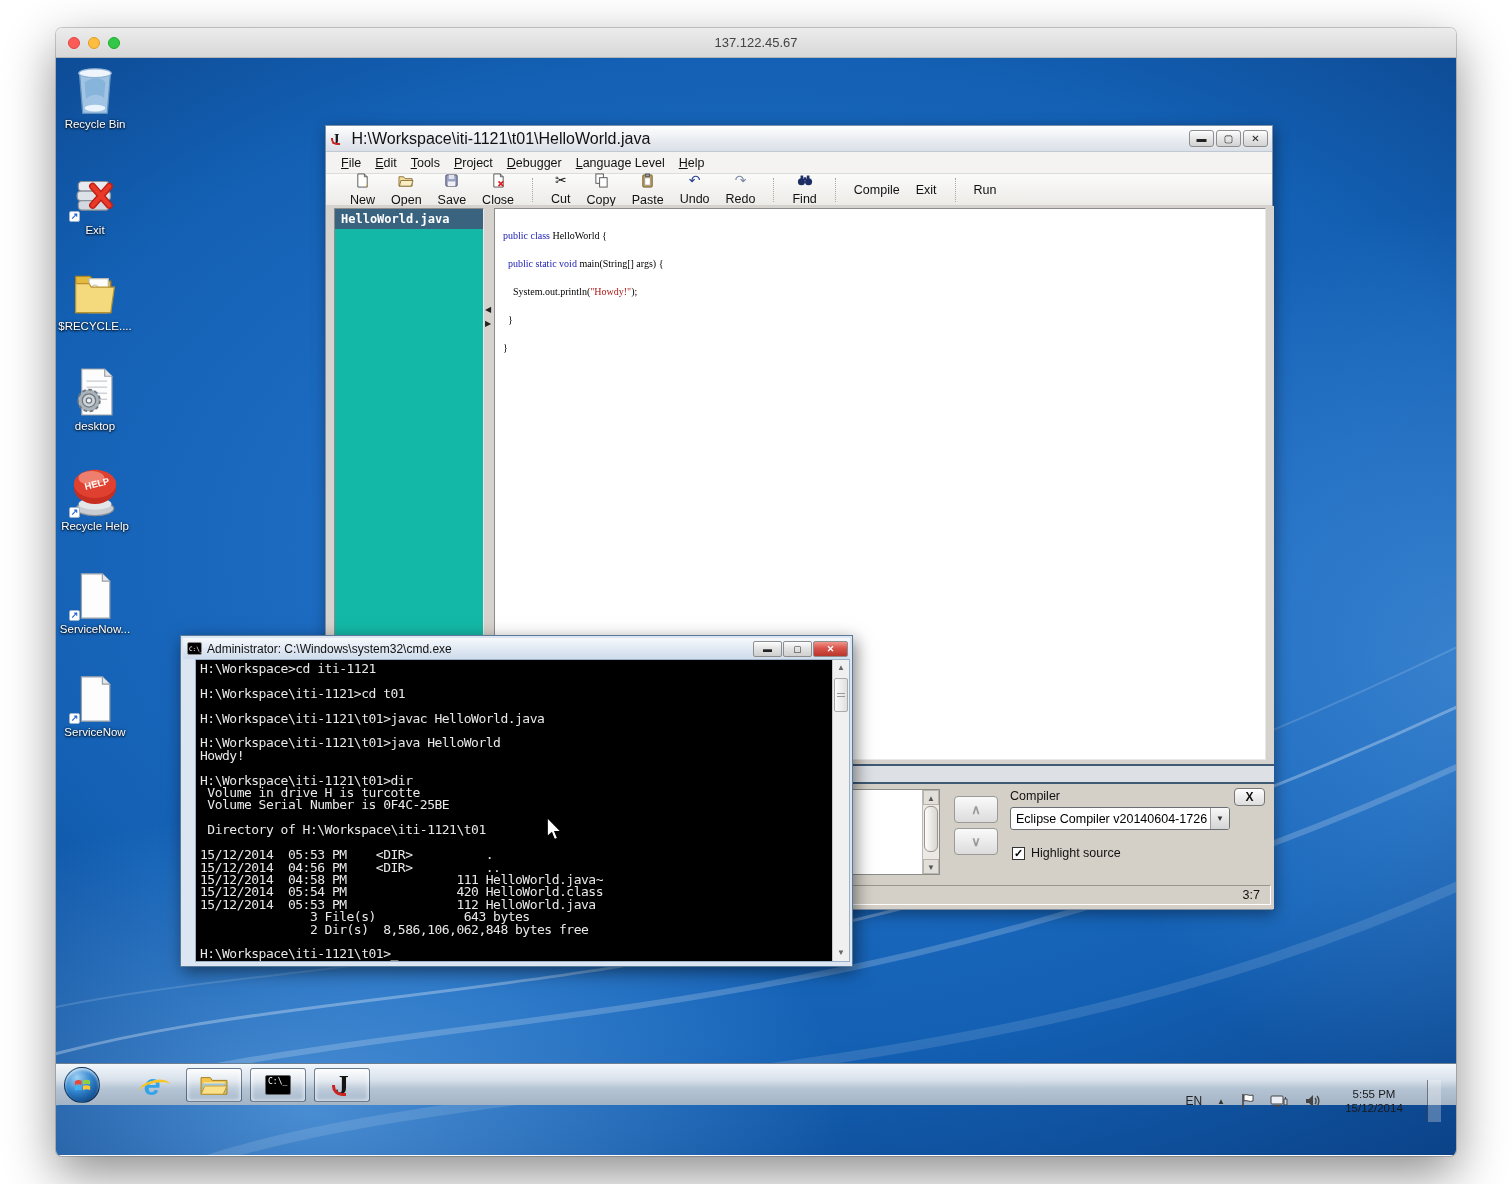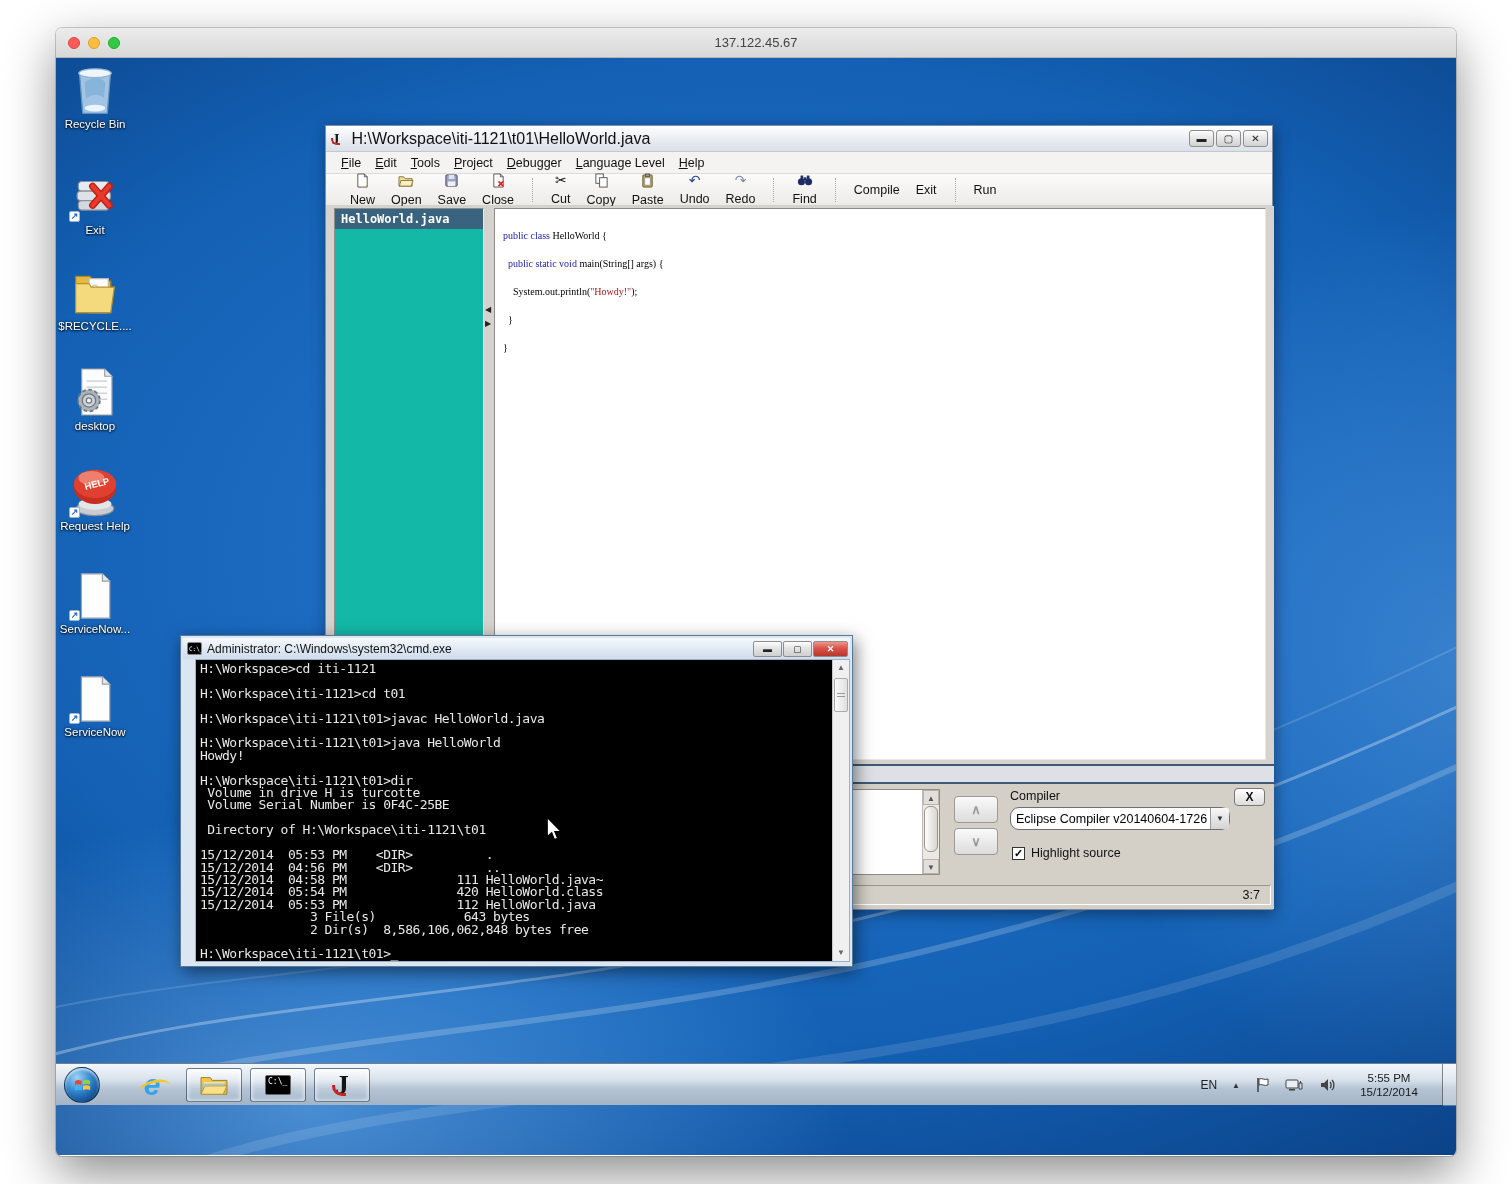--- a/index.html
+++ b/index.html
@@ -78,21 +78,21 @@
   .out-scroll { position:absolute; right:0; top:0; width:17px; height:100%; background:#ece9e4; border-left:1px solid #bbb; }
   .out-scroll .arr { height:15px; text-align:center; font-size:8px; color:#555; line-height:15px; background:#e2dfda; border:1px solid #b8b4ac; }
   .out-scroll .arr.dn { position:absolute; bottom:0; width:100%; }
   .out-scroll .thumb { position:absolute; top:16px; left:1px; width:14px; height:46px; background:linear-gradient(90deg,#fdfdfd,#d8d5cf);
     border:1px solid #9a968e; border-radius:6px; }
   .chev-btn { position:absolute; left:628px; width:44px; height:27px; background:linear-gradient(#fafafa,#dcdcdc);
     border:1px solid #9a9a9a; border-radius:4px; color:#9a9a9a; font-size:13px; font-weight:bold;
     display:flex; align-items:center; justify-content:center; }
   .compiler-lbl { position:absolute; left:684px; top:5px; font-size:12.5px; color:#111; }
   .dropdown { position:absolute; left:684px; top:23px; width:220px; height:23px; background:#fff;
-    border:1px solid #6a6f75; border-radius:9px; display:flex; align-items:center; }
+    border:1px solid #6a6f75; border-radius:3px; display:flex; align-items:center; }
   .dropdown .val { flex:1; font-size:12.5px; padding-left:5px; color:#000; white-space:nowrap; overflow:hidden; }
   .dropdown .dd-btn { width:19px; height:21px; background:linear-gradient(#f8f8f8,#d4d4d4); border-left:1px solid #9a9a9a;
     border-radius:0 2px 2px 0; display:flex; align-items:center; justify-content:center; font-size:8px; color:#333; }
   .x-btn { position:absolute; left:908px; top:4px; width:31px; height:18px; background:linear-gradient(#ffffff,#dddddd);
     border:1px solid #777; border-radius:4px; font-size:12px; font-weight:bold; color:#111;
     display:flex; align-items:center; justify-content:center; }
   .hl-row { position:absolute; left:686px; top:62px; display:flex; align-items:center; gap:6px; }
   .checkbox { width:13px; height:13px; background:#fff; border:1.5px solid #333; font-size:11px; line-height:11px;
     color:#000; font-weight:bold; text-align:center; }
   .hl-lbl { font-size:12.5px; color:#111; }
@@ -133,21 +133,21 @@
   .ie-e::after { content:""; position:absolute; left:-5px; top:10px; width:32px; height:14px;
     border-top:3px solid #f9c525; border-radius:50%; transform:rotate(-12deg); }
   .task-btn { position:absolute; top:4px; width:56px; height:34px; border:1px solid rgba(15,35,65,.55); border-radius:3px;
     background:linear-gradient(rgba(255,255,255,.75), rgba(255,255,255,.25) 45%, rgba(160,185,210,.35));
     box-shadow:inset 0 0 5px rgba(255,255,255,.9); display:flex; align-items:center; justify-content:center; }
   .tb-cmd-ico { width:26px; height:20px; background:#000; border:1px solid #666; border-radius:2px; color:#fff;
     font-family:"DejaVu Sans Mono", monospace; font-size:8px; line-height:10px; padding:1px 0 0 2px; text-align:left; }
   .tb-j { font-family:"Liberation Serif", serif; font-weight:bold; font-size:27px; color:#141414; position:relative; line-height:26px; }
   .tb-j::after { content:""; position:absolute; left:-3px; bottom:2px; width:11px; height:8px;
     border:3px solid #c22; border-top:none; border-right:none; border-radius:0 0 0 10px; }
-  .tray { position:absolute; right:0; top:0; height:42px; display:flex; align-items:center; gap:15px; padding-right:0; }
+  .tray { position:absolute; right:0; top:16px; height:42px; display:flex; align-items:center; gap:15px; padding-right:15px; }
   .tray-txt { font-size:12px; color:#222; }
   .tray-chev { font-size:8px; color:#333; }
   .clock { text-align:center; font-size:11.5px; color:#1a1a1a; line-height:14px; width:76px; }
   .show-desktop { width:14px; height:42px; background:rgba(255,255,255,.28); border-left:1px solid rgba(0,0,0,.45); }
 
   .cursor { position:absolute; left:489px; top:758px; z-index:50; pointer-events:none; }
 </style>
 </head>
 <body>
 
@@ -231,21 +231,21 @@
           <svg width="52" height="54" viewBox="0 0 44 46">
         <ellipse cx="22" cy="38" rx="16" ry="6" fill="#c9ccd0" stroke="#8b9096"></ellipse>
         <ellipse cx="22" cy="34" rx="14" ry="5" fill="#e4e7ea"></ellipse>
         <ellipse cx="22" cy="20" rx="18" ry="14" fill="#c62e22"></ellipse>
         <ellipse cx="22" cy="17" rx="18" ry="12" fill="#e0402f"></ellipse>
         <ellipse cx="19" cy="12" rx="11" ry="6" fill="#f08a78" opacity=".85"></ellipse>
         <text x="13" y="20" font-size="8" font-weight="bold" fill="#fff" transform="rotate(-14 22 17)">HELP</text>
       </svg>
           <span class="sc-badge">↗</span>
         </div>
-      <div class="lbl">Request Help</div>
+      <div class="lbl">Recycle Help</div>
     </div>
 
     <div class="dicon" style="top:507px">
       <div class="art">
           <svg width="42" height="50" viewBox="0 0 34 40">
         <path d="M6 2 h17 l6 6 v30 H6 Z" fill="#fdfdfd" stroke="#9aa0a8"></path>
         <path d="M23 2 v6 h6" fill="#e4e7ea" stroke="#9aa0a8"></path>
       </svg>
           <span class="sc-badge">↗</span>
         </div>

